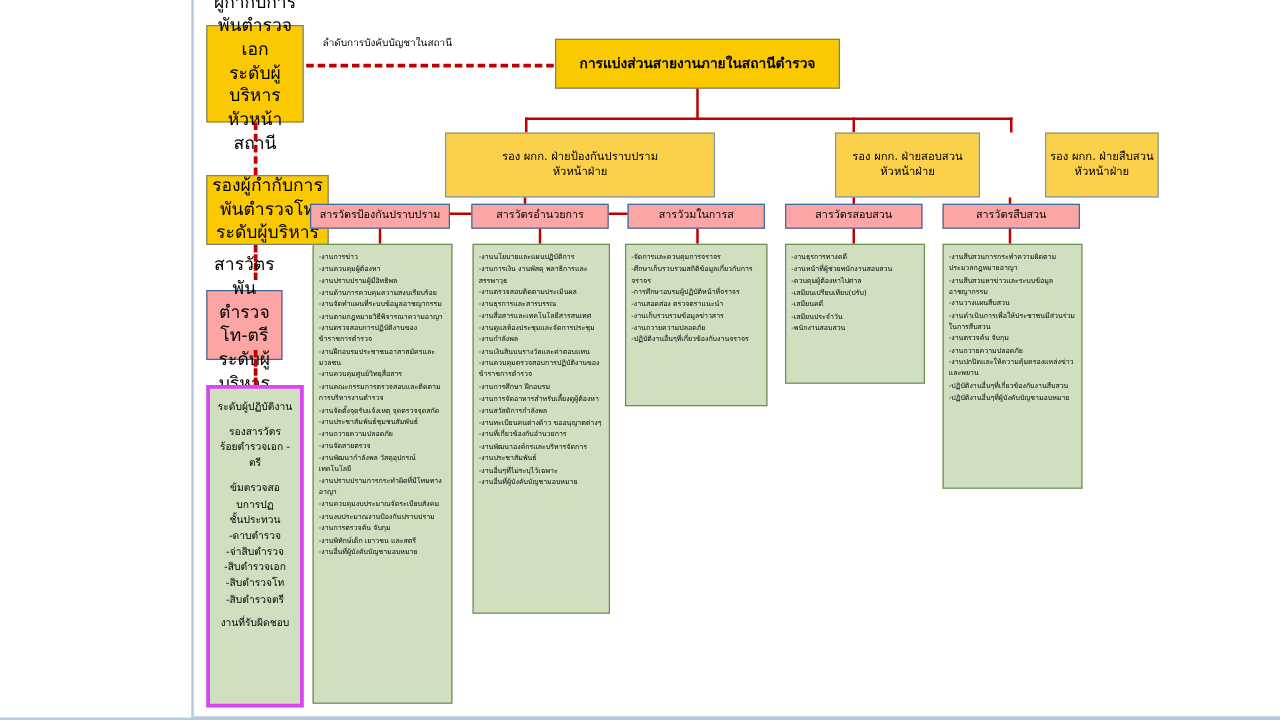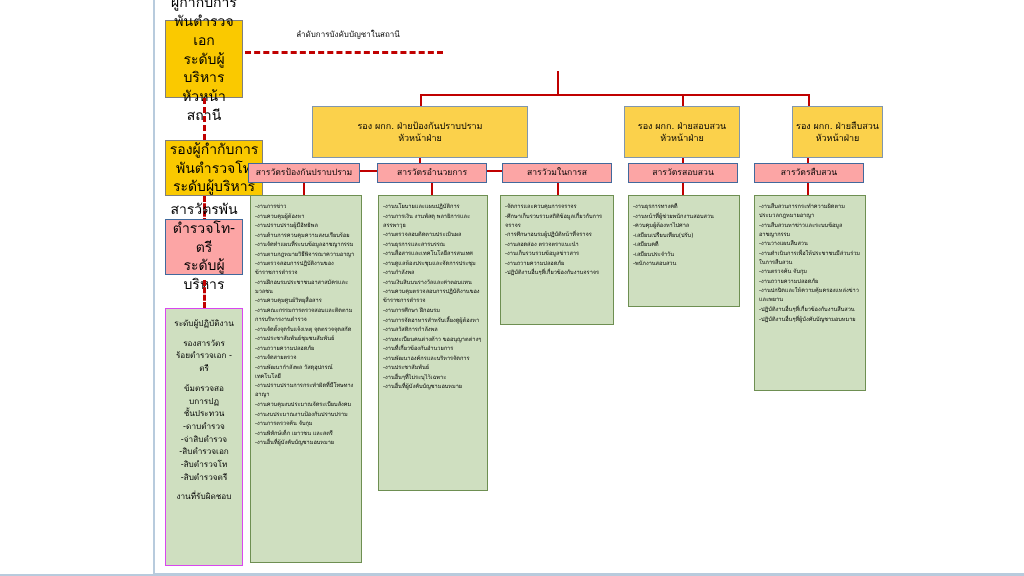--- a/index.html
+++ b/index.html
@@ -32,23 +32,23 @@
   
   .box {
     position: absolute;
     display: flex; flex-direction: column;
     align-items: center; justify-content: center;
     text-align: center;
     border: 1px solid #8096ad;
     line-height: 1.35;
   }
   .box-orange { background: #fac900; border: 1px solid #7f7f7f; }
-  .box-amber  { background: #fbd14b; border: 1px solid #8096ad; }
+  .box-amber  { background: #fbd14b; border: 1px solid #8096ad; margin-left: 44px; }
   .box-blue   { background: #fca5a5; border: 1px solid #41699c; }
-  .box-green  { background: #cfdfc0; border: 1px solid #d946ef; }
+  .box-green  { background: #cfdfc0; border: 3px solid #d946ef; }
   .box-greenlist {
     background: #cfdfc0; border: 1px solid #6e8f52;
     align-items: stretch; justify-content: flex-start;
     text-align: left;
   }
 
   .ttl { font-size: 11px; font-weight: bold; color: #000; }
   .lbl { font-size: 9px; color: #000; }
   .lbl-sm { font-size: 14px; color: #000; }
   .hdr { font-size: 8.6px; color: #000; }
@@ -82,21 +82,21 @@
     position: absolute; width: 0; border-left: 3px dashed #c00000;
   }
   .dashh {
     position: absolute; height: 0; border-top: 3px dashed #c00000;
   }
 
   .chart-title {
     position: absolute; font-size: 11px; color: #000; text-align: center;
   }
   .cmd-label {
-    position: absolute; font-size: 8px; color: #000; text-align: center;
+    position: absolute; font-size: 8px; color: #000; text-align: left;
   }
 </style>
 </head>
 <body>
 
 <div id="page">
 
   <div class="frame-left"></div>
   <div class="frame-bottom"></div>
   <div class="frame-bottom2"></div>
@@ -110,21 +110,21 @@
   </div>
   <div class="dashv" style="left:203px; top:98px; height:42px;"></div>
 
   <div class="box box-orange" style="left:165px; top:140px; width:98px; height:56px;">
     <span class="lbl-sm">รองผู้กำกับการ</span>
     <span class="lbl-sm">พันตำรวจโท</span>
     <span class="lbl-sm">ระดับผู้บริหาร</span>
   </div>
   <div class="dashv" style="left:203px; top:196px; height:28px;"></div>
 
-  <div class="box box-blue" style="left:165px; top:219px; width:78px; height:56px;">
+  <div class="box box-blue" style="left:165px; top:232px; width:61px; height:56px;">
     <span class="lbl-sm">สารวัตรพัน</span>
     <span class="lbl-sm">ตำรวจโท-ตรี</span>
     <span class="lbl-sm">ระดับผู้บริหาร</span>
   </div>
   <div class="dashv" style="left:203px; top:280px; height:28px;"></div>
 
   <div class="box box-green sidelist" style="left:165px; top:308px; width:78px; height:258px; display:block;">
     <span class="p">ระดับผู้ปฏิบัติงาน</span>
     <span class="gap"></span>
     <span class="p">รองสารวัตร</span>
@@ -138,20 +138,23 @@
     <span class="p">-สิบตำรวจเอก</span>
     <span class="p">-สิบตำรวจโท</span>
     <span class="p">-สิบตำรวจตรี</span>
     <span class="gap"></span>
     <span class="p">งานที่รับผิดชอบ</span>
   </div>
 
   <div class="cmd-label" style="left:258px; top:28px; width:180px;">ลำดับการบังคับบัญชาในสถานี</div>
   <div class="dashh" style="left:245px; top:51px; width:198px;"></div>
 
+  <div class="box box-orange" style="left:444px; top:31px; width:228px; height:40px;">
+    <span class="ttl">การแบ่งส่วนสายงานภายในสถานีตำรวจ</span>
+  </div>
 
   <div class="ln vline" style="left:557px; top:71px; height:24px;"></div>
 
   <div class="ln hline" style="left:420px; top:94px; width:390px;"></div>
   <div class="ln vline" style="left:420px; top:94px; height:12px;"></div>
   <div class="ln vline" style="left:682px; top:94px; height:12px;"></div>
   <div class="ln vline" style="left:808px; top:94px; height:12px;"></div>
 
   <div class="box box-amber" style="left:312px; top:106px; width:216px; height:52px;">
     <span class="lbl">รอง ผกก. ฝ่ายป้องกันปราบปราม</span>

